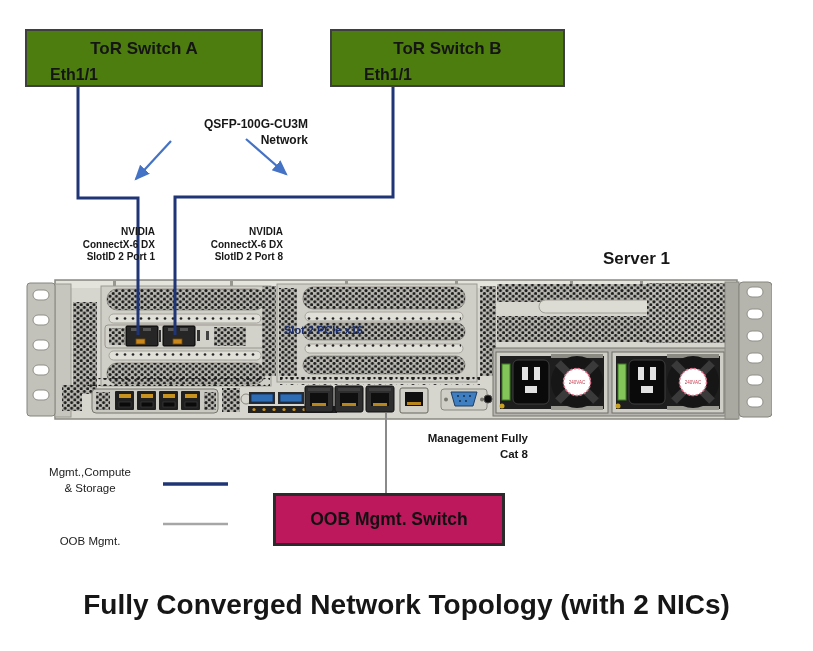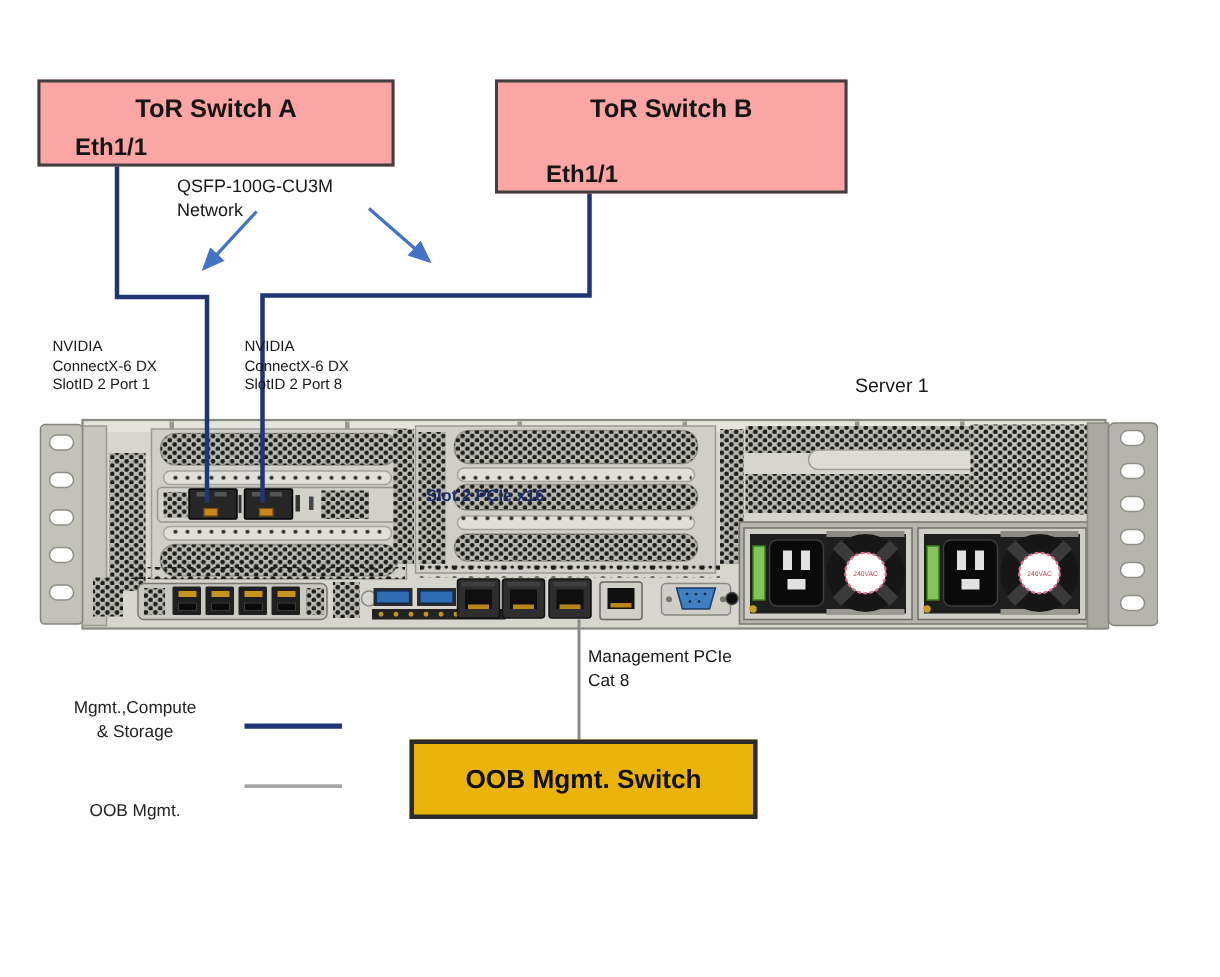--- a/index.html
+++ b/index.html
@@ -2,38 +2,38 @@
 <html><head>
 <meta charset="utf-8">
 <style>
   html,body{margin:0;padding:0;background:#ffffff;}
   #canvas{
     position:relative;width:813px;height:651px;background:#ffffff;
     font-family:"Liberation Sans", sans-serif;color:#1b1b1b;overflow:hidden;
   }
   .abs{position:absolute;}
   .switch-box{
-    position:absolute;background:#fca5a5;border:2px solid #3f3f3f;box-sizing:border-box;margin-top:24px;
+    position:absolute;background:#4d7c0f;border:2px solid #3f3f3f;box-sizing:border-box;
   }
   .switch-title{
     text-align:center;font-size:17px;font-weight:bold;margin-top:8px;color:#151515;
   }
   .eth-label{
     position:absolute;bottom:1px;font-size:16px;font-weight:bold;color:#151515;
   }
   .small-label{
-    position:absolute;text-align:left;font-weight:normal;color:#171717;
+    position:absolute;text-align:right;font-weight:bold;color:#171717;
   }
   .qsfp-label{font-size:12px;line-height:1.3;}
   .nic-label{font-size:10px;line-height:1.25;}
-  .server-label{font-size:13px;}
+  .server-label{font-size:17px;}
   .mgmt-label{font-size:11.5px;line-height:1.35;}
   .legend-text{font-size:11.5px;font-weight:normal;line-height:1.35;color:#222;}
   .oob-box{
-    position:absolute;left:273px;top:493px;width:232px;height:53px;background:#eab308;
+    position:absolute;left:273px;top:493px;width:232px;height:53px;background:#be185d;
     border:3px solid #2b2b2b;box-sizing:border-box;display:flex;align-items:center;justify-content:center;
     font-size:17.5px;font-weight:bold;color:#111;
   }
   .diagram-title{
     position:absolute;left:0;top:589px;width:813px;text-align:center;
     font-size:28px;font-weight:600;color:#161616;letter-spacing:0px;
   }
   svg{display:block;}
   .overlay{pointer-events:none;}
 </style>
@@ -317,21 +317,21 @@
     <line x1="386" y1="413" x2="386" y2="494" stroke="#8A8A8A" stroke-width="2"></line>
     <line x1="163" y1="484" x2="228" y2="484" stroke="#1F3575" stroke-width="3.5"></line>
     <line x1="163" y1="524" x2="228" y2="524" stroke="#A6A6A6" stroke-width="2.5"></line>
   </svg>
 
   <div class="switch-box" style="left:25px;top:29px;width:238px;height:58px;">
     <div class="switch-title">ToR Switch A</div>
     <span class="eth-label" style="left:23px;">Eth1/1</span>
   </div>
 
-  <div class="switch-box" style="left:330px;top:29px;width:235px;height:76px;">
+  <div class="switch-box" style="left:330px;top:29px;width:235px;height:58px;">
     <div class="switch-title">ToR Switch B</div>
     <span class="eth-label" style="left:32px;">Eth1/1</span>
   </div>
 
   <div class="small-label qsfp-label" style="left:118px;top:117px;width:190px;">
     <div>QSFP-100G-CU3M</div>
     <div>Network</div>
   </div>
 
   <div class="small-label nic-label" style="left:35px;top:226px;width:120px;">
@@ -342,30 +342,31 @@
 
   <div class="small-label nic-label" style="left:163px;top:226px;width:120px;">
     <div>NVIDIA</div>
     <div>ConnectX-6 DX</div>
     <div>SlotID 2 Port 8</div>
   </div>
 
   <div class="small-label server-label" style="left:570px;top:249px;width:100px;">Server 1</div>
 
   <div class="small-label mgmt-label" style="left:392px;top:431px;width:136px;">
-    <div>Management PCIe</div>
+    <div>Management Fully</div>
     <div>Cat 8</div>
   </div>
 
   <div>
     <div class="abs legend-text" style="left:28px;top:465px;width:124px;text-align:center;">
       <div>Mgmt.,Compute</div>
       <div>&amp; Storage</div>
     </div>
     <div class="abs legend-text" style="left:28px;top:514px;width:124px;text-align:center;margin-top:20px;">OOB Mgmt.</div>
   </div>
 
   <div class="oob-box">
     <span>OOB Mgmt. Switch</span>
   </div>
 
+  <div class="diagram-title">Fully Converged Network Topology (with 2 NICs)</div>
 
 </div>
 
 </body></html>

